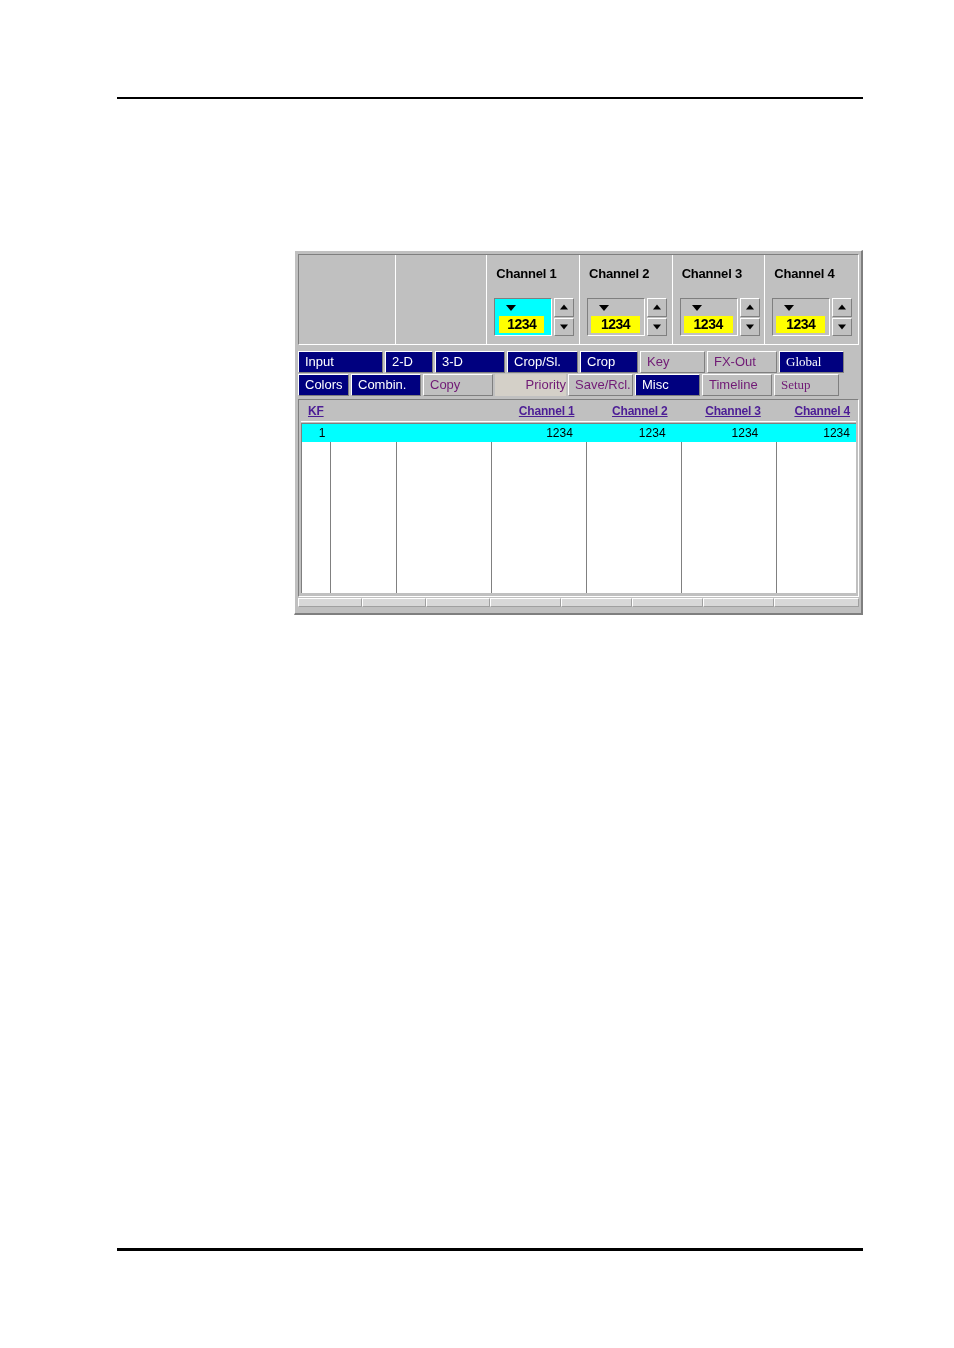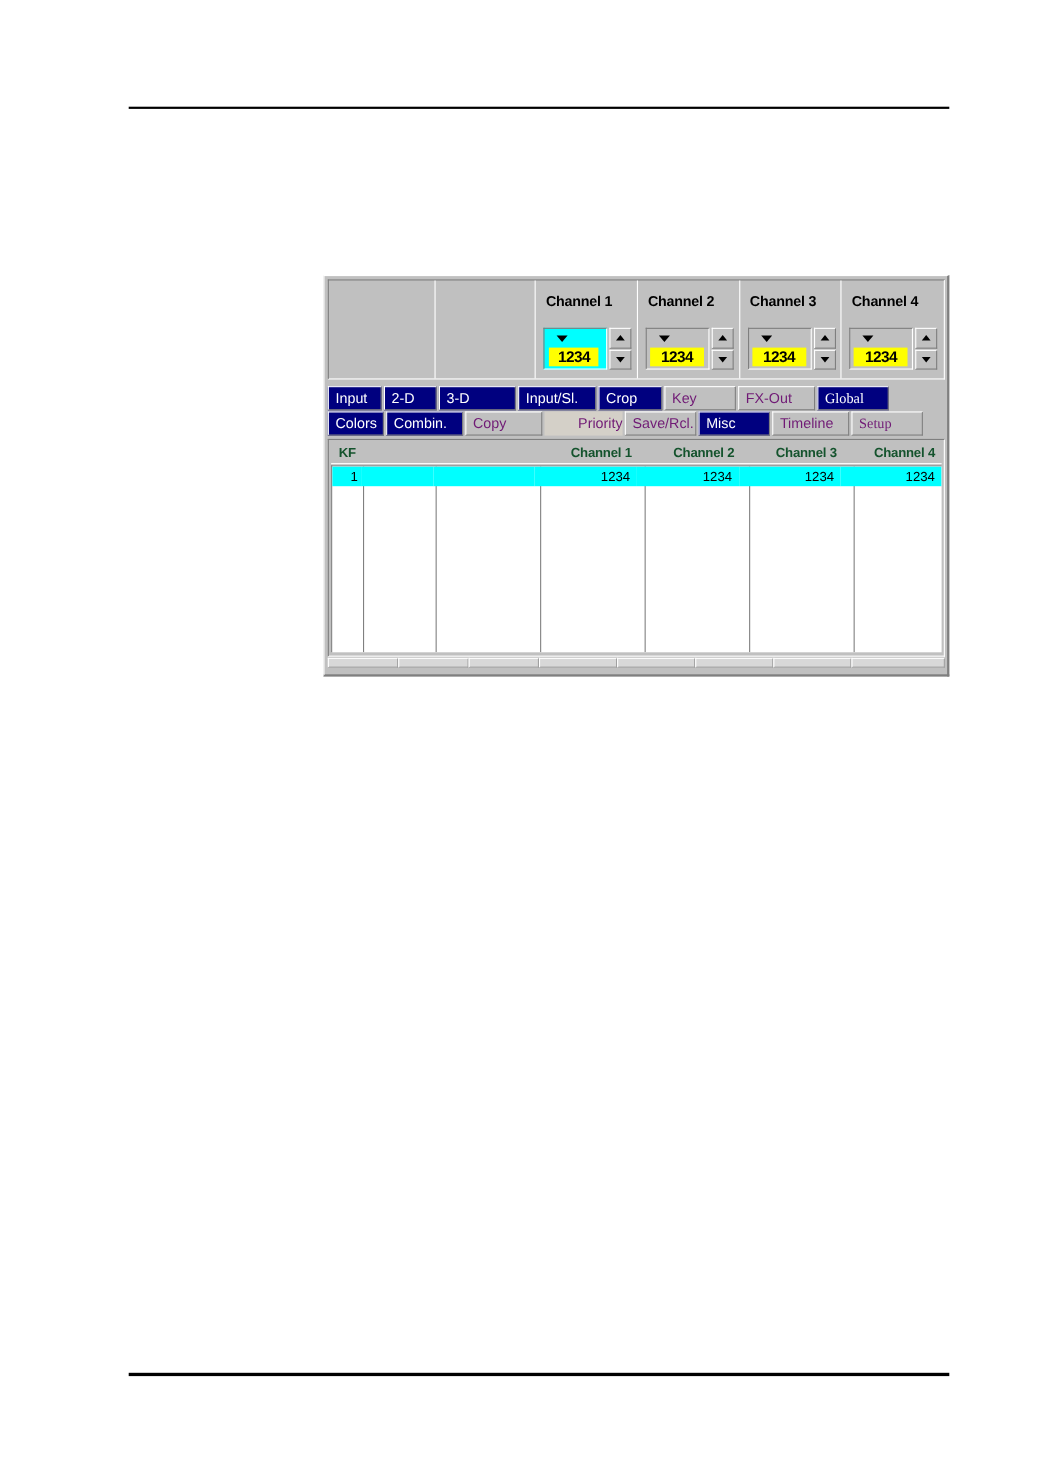--- a/index.html
+++ b/index.html
@@ -220,25 +220,26 @@
     height: 20px;
     background: #c0c0c0;
     border-bottom: 1px solid #ffffff;
     box-sizing: border-box;
     display: flex;
   }
   .kf-head .hc {
     box-sizing: border-box;
     font-size: 12px;
     font-weight: bold;
-    color: #14532d;
+    color: #4c1d95;
     line-height: 19px;
     white-space: nowrap;
     overflow: hidden;
     letter-spacing: -0.2px;
+    text-decoration: underline;
   }
   .kf-head .hc.kf     { width: 29px; padding-left: 7px; text-align: left; }
   .kf-head .hc.c0     { width: 66px; }
   .kf-head .hc.c1     { width: 95px; }
   .kf-head .hc.ch     { width: 95px; text-align: right; padding-right: 6px; }
   .kf-head .hc.chlast { width: 91px; text-align: right; padding-right: 6px; }
 
   .kf-body {
     position: absolute;
     left: 2px;
@@ -386,24 +387,24 @@
           </div>
         </div>
       </div>
     </div>
 
   </div>
 
   <div class="tab-grid">
 
     <div class="tab-row">
-      <div class="tab sel" style="width:49px">Input</div>
+      <div class="tab sel" style="width:85px">Input</div>
       <div class="tab sel" style="width:48px">2-D</div>
       <div class="tab sel" style="width:70px">3-D</div>
-      <div class="tab sel" style="width:71px">Input/Sl.</div>
+      <div class="tab sel" style="width:71px">Crop/Sl.</div>
       <div class="tab sel" style="width:58px">Crop</div>
       <div class="tab" style="width:65px">Key</div>
       <div class="tab" style="width:70px">FX-Out</div>
       <div class="tab sel" style="width:65px">Global</div>
     </div>
 
     <div class="tab-row">
       <div class="tab sel" style="width:51px">Colors</div>
       <div class="tab sel" style="width:70px">Combin.</div>
       <div class="tab" style="width:70px">Copy</div>

